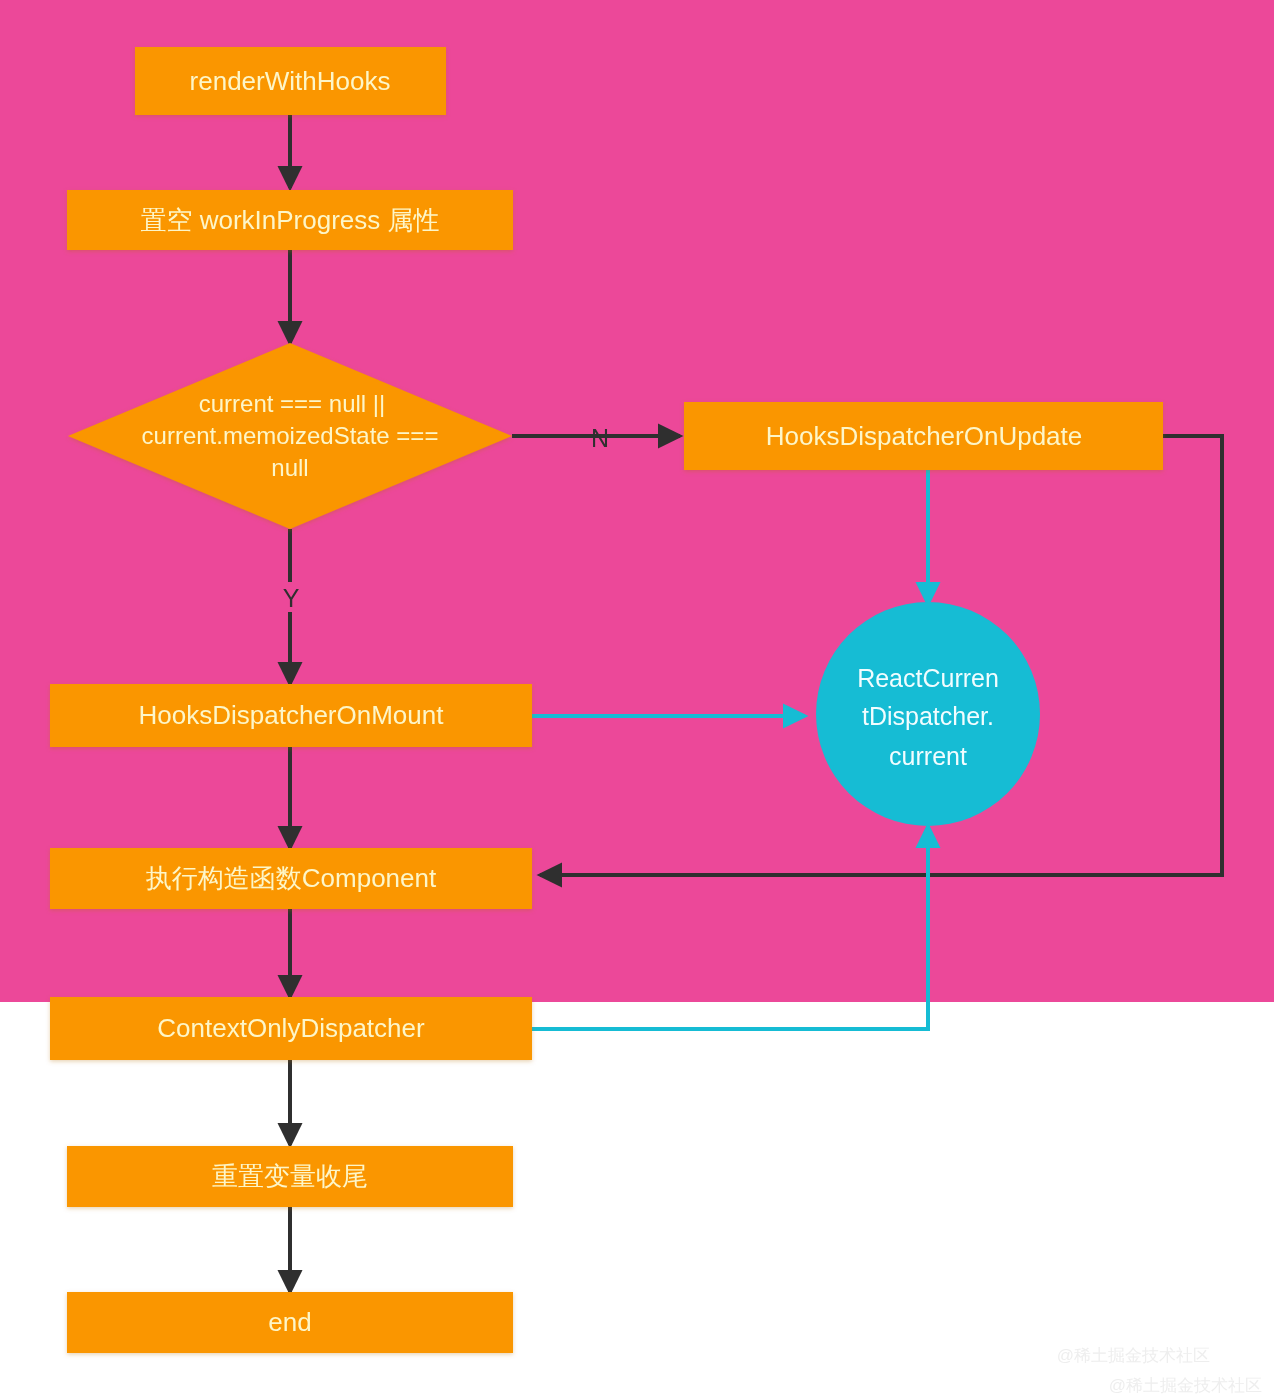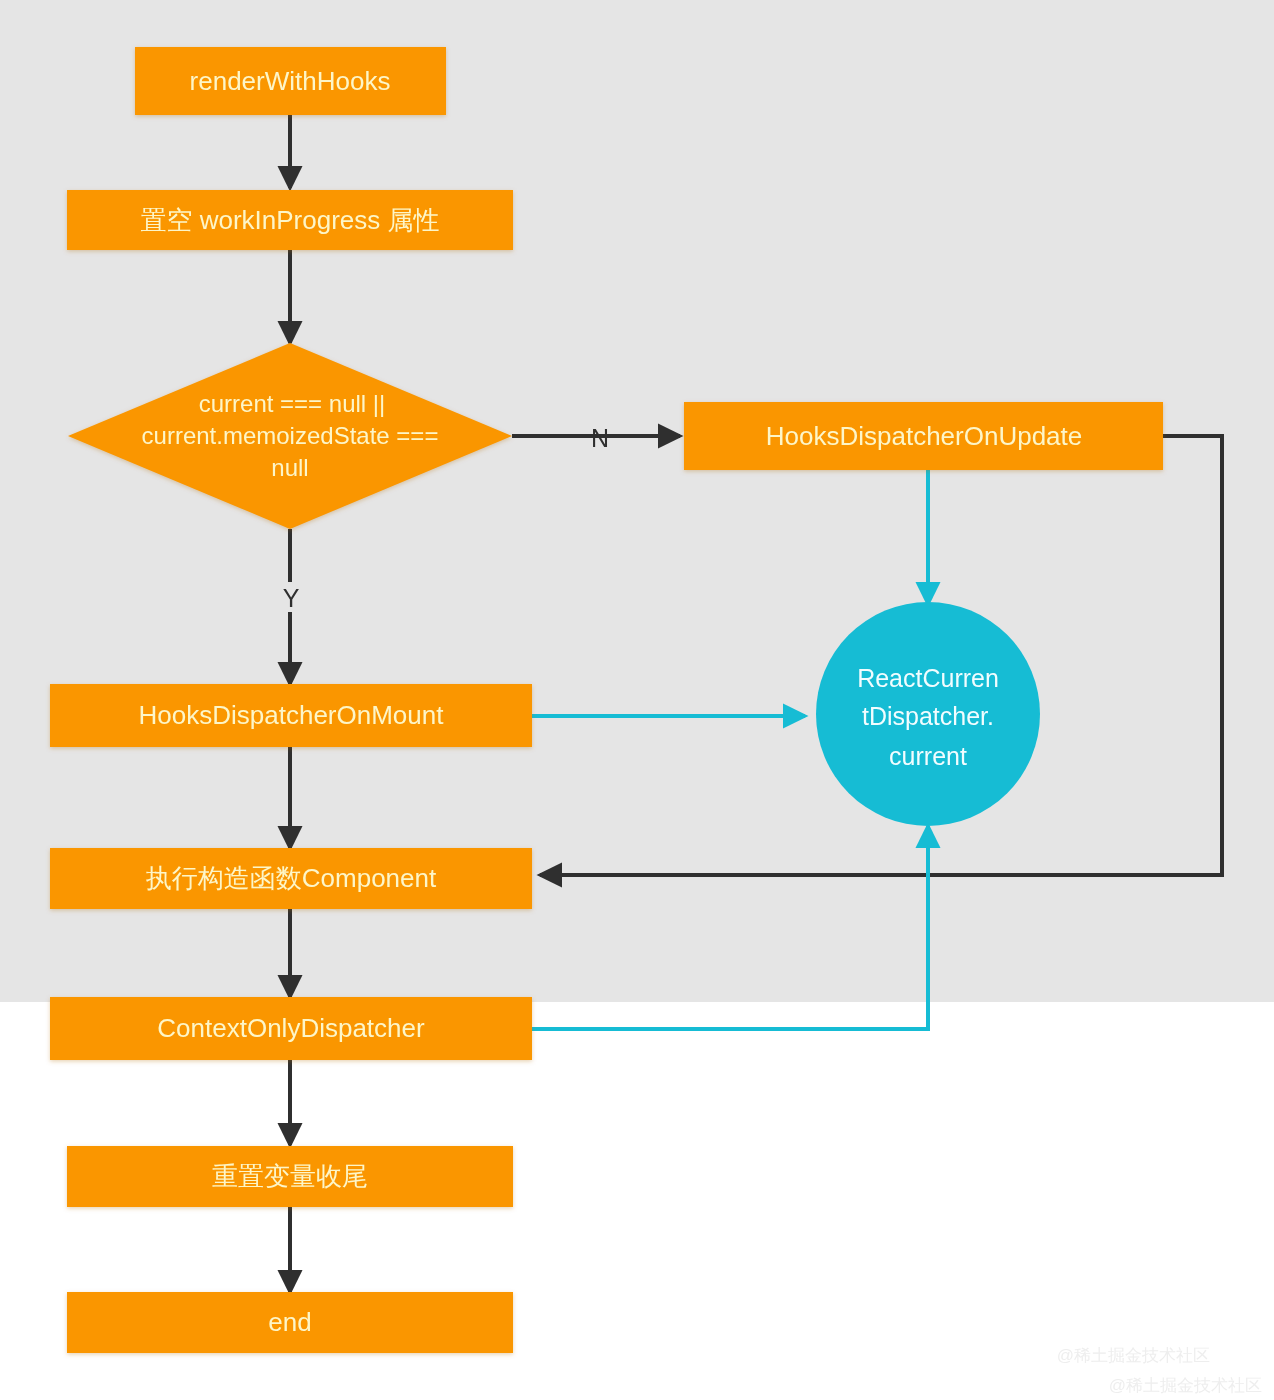--- a/index.html
+++ b/index.html
@@ -10,21 +10,21 @@
   body {
     width: 1274px;
     height: 1400px;
     font-family: "Liberation Sans", "DejaVu Sans", sans-serif;
     overflow: hidden;
   }
   #flowchart-root {
     position: relative;
     width: 1274px;
     height: 1002px;
-    background: #e5e5e5;
+    background: #ec4899;
   }
   svg.chart-canvas {
     position: absolute;
     top: 0;
     left: 0;
     width: 1274px;
     height: 1400px;
     display: block;
   }
   .node-label {

